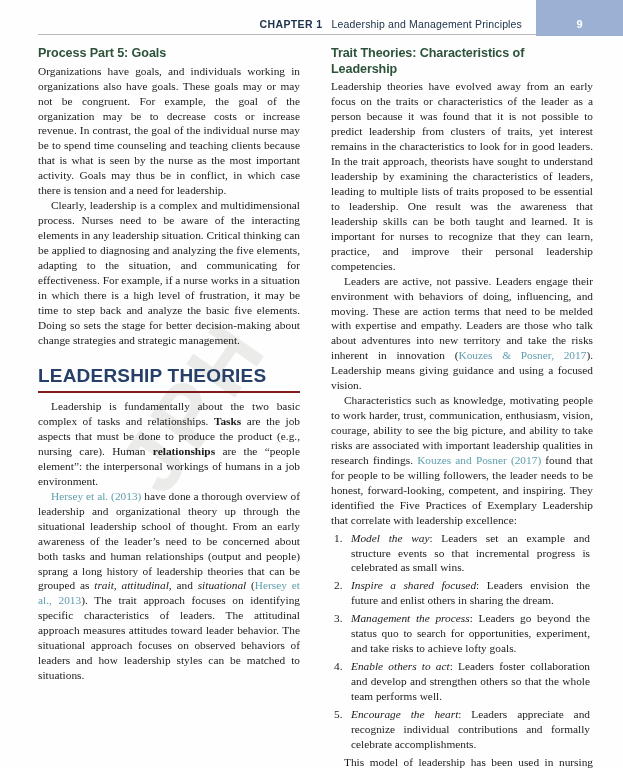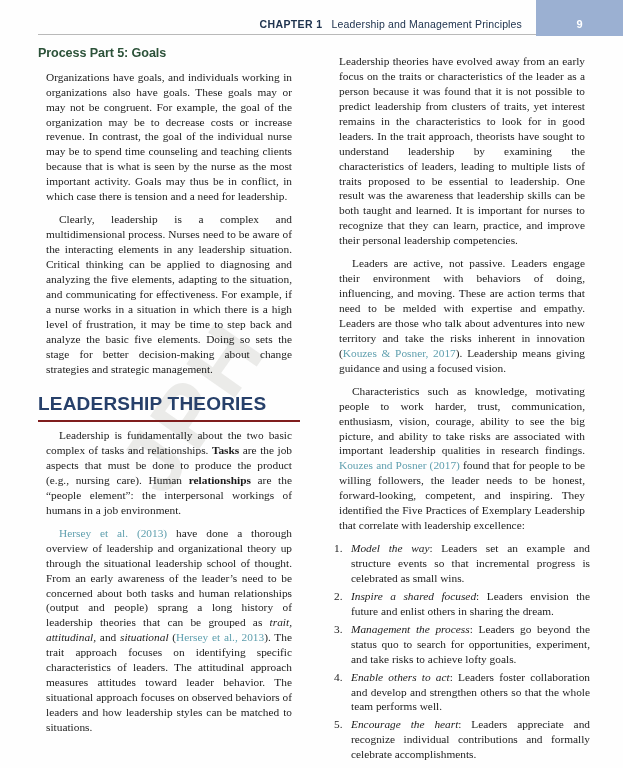--- a/index.html
+++ b/index.html
@@ -124,21 +124,21 @@
     font-weight: bold;
     color: #27406a;
     letter-spacing: .2px;
     border-bottom: 2px solid #7f1d1d;
     line-height: 1.3;
   }
   h1.main-head + p { margin-top: 6px; }
 
   
   p {
-    margin: 8px;
+    margin: 0;
     font-size: 11.35px;
     line-height: 1.318;
     text-align: justify;
     color: #1b1b1b;
     hyphens: auto;
     -webkit-hyphens: auto;
   }
   p.indent { text-indent: 13px; }
 
   .b { font-weight: bold; }
@@ -205,20 +205,21 @@
       <span>Leadership is fundamentally about the two basic complex of tasks and relationships. </span><span class="b">Tasks</span><span> are the job aspects that must be done to produce the product (e.g., nursing care). Human </span><span class="b">relationships</span><span> are the “people element”: the interpersonal workings of humans in a job environment.</span>
     </p>
 
     <p class="indent">
       <span class="cite">Hersey et al. (2013)</span><span> have done a thorough overview of leadership and organizational theory up through the situational leadership school of thought. From an early awareness of the leader’s need to be concerned about both tasks and human relationships (output and people) sprang a long history of leadership theories that can be grouped as </span><span class="i">trait, attitudinal,</span><span> and </span><span class="i">situational</span><span> (</span><span class="cite">Hersey et al., 2013</span><span>). The trait approach focuses on identifying specific characteristics of leaders. The attitudinal approach measures attitudes toward leader behavior. The situational approach focuses on observed behaviors of leaders and how leadership styles can be matched to situations.</span>
     </p>
   </div>
 
   <div class="col">
 
+    <h2 class="sub-head">Trait Theories: Characteristics of Leadership</h2>
 
     <p>Leadership theories have evolved away from an early focus on the traits or characteristics of the leader as a person because it was found that it is not possible to predict leadership from clusters of traits, yet interest remains in the characteristics to look for in good leaders. In the trait approach, theorists have sought to understand leadership by examining the characteristics of leaders, leading to multiple lists of traits proposed to be essential to leadership. One result was the awareness that leadership skills can be both taught and learned. It is important for nurses to recognize that they can learn, practice, and improve their personal leadership competencies.</p>
 
     <p class="indent">
       <span>Leaders are active, not passive. Leaders engage their environment with behaviors of doing, influencing, and moving. These are action terms that need to be melded with expertise and empathy. Leaders are those who talk about adventures into new territory and take the risks inherent in innovation (</span><span class="cite">Kouzes &amp; Posner, 2017</span><span>). Leadership means giving guidance and using a focused vision.</span>
     </p>
 
     <p class="indent">
       <span>Characteristics such as knowledge, motivating people to work harder, trust, communication, enthusiasm, vision, courage, ability to see the big picture, and ability to take risks are associated with important leadership qualities in research findings. </span><span class="cite">Kouzes and Posner (2017)</span><span> found that for people to be willing followers, the leader needs to be honest, forward-looking, competent, and inspiring. They identified the Five Practices of Exemplary Leadership that correlate with leadership excellence:</span>
     </p>

